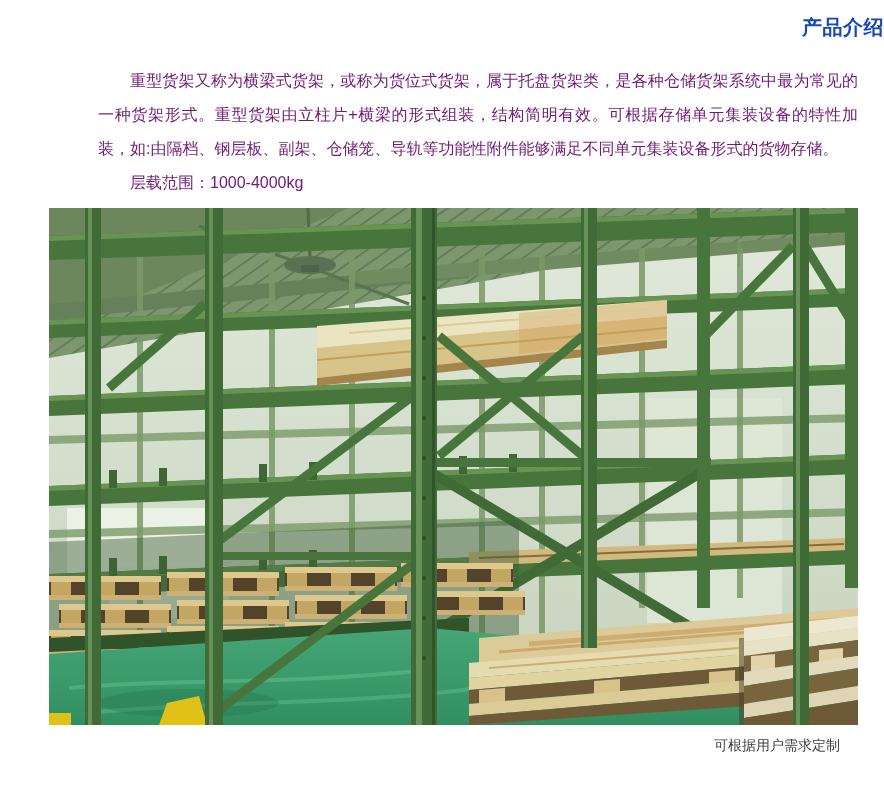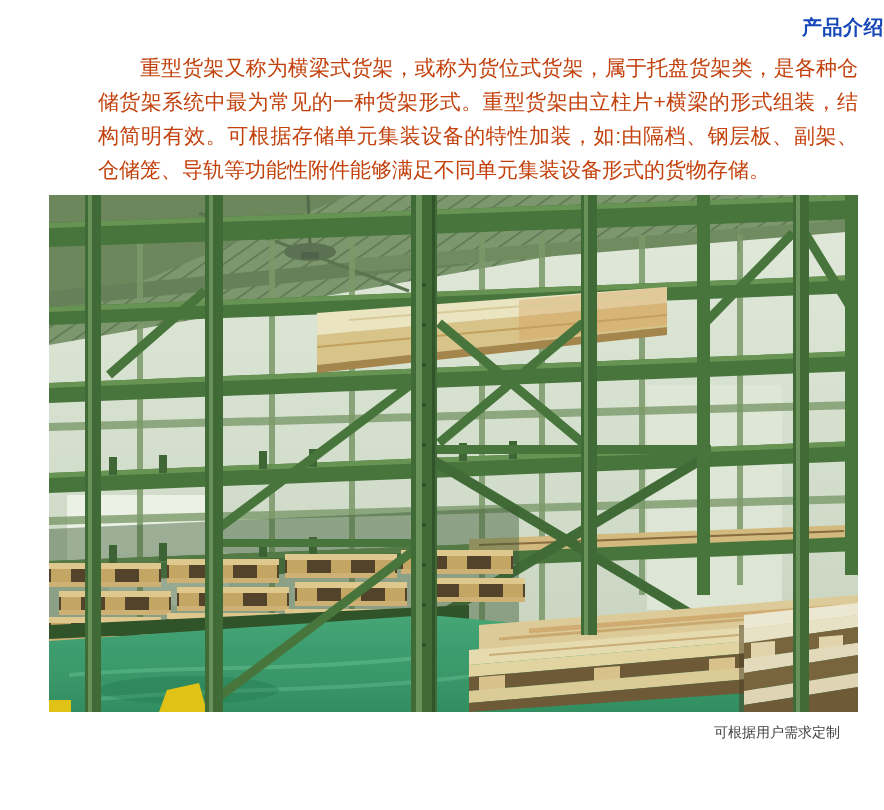--- a/index.html
+++ b/index.html
@@ -2,37 +2,38 @@
 <html><head>
 <meta charset="utf-8">
 <style>
   html,body{margin:0;padding:0;background:#ffffff;}
   body{width:884px;height:810px;overflow:hidden;
        font-family:"Liberation Sans","DejaVu Sans",sans-serif;
        -webkit-font-smoothing:antialiased;}
   .page{position:relative;width:884px;height:810px;background:#ffffff;}
   .title{margin:14px 0 0 97px;font-size:20px;line-height:26px;
          font-weight:bold;color:#1547b8;letter-spacing:0.5px;text-align:right;}
-  .para{width:760px;margin:11px 26px 0 98px;font-size:21px;line-height:34px;
-        color:#c2410c;text-align:justify;text-indent:2em;}
+  .para{width:760px;margin:24px 26px 0 98px;font-size:16px;line-height:34px;
+        color:#701a75;text-align:justify;text-indent:2em;}
   .load{margin-top:0;text-align:left;}
   .photo-wrap{margin:8px 0 0 49px;width:809px;}
   .photo-wrap svg{display:block;}
   .caption{text-align:right;padding-right:18px;margin-top:12px;
            font-size:14px;line-height:17px;color:#3f3f3f;}
 </style>
 </head>
 <body>
 
 <div class="page">
 
   <h1 class="title">产品介绍</h1>
 
   <p class="para">重型货架又称为横梁式货架，或称为货位式货架，属于托盘货架类，是各种仓储货架系统中最为常见的一种货架形式。重型货架由立柱片+横梁的形式组装，结构简明有效。可根据存储单元集装设备的特性加装，如:由隔档、钢层板、副架、仓储笼、导轨等功能性附件能够满足不同单元集装设备形式的货物存储。</p>
 
+  <p class="para load">层载范围：1000-4000kg</p>
 
   <figure class="photo-wrap">
     <svg width="809" height="517" viewBox="0 0 809 517" xmlns="http://www.w3.org/2000/svg">
       <defs>
         <linearGradient id="bgGrad" x1="0" y1="0" x2="0" y2="1">
           <stop offset="0" stop-color="#e9efe3"></stop>
           <stop offset="1" stop-color="#cbd7c4"></stop>
         </linearGradient>
         <linearGradient id="floorGrad" x1="0" y1="0" x2="0" y2="1">
           <stop offset="0" stop-color="#45a878"></stop>

